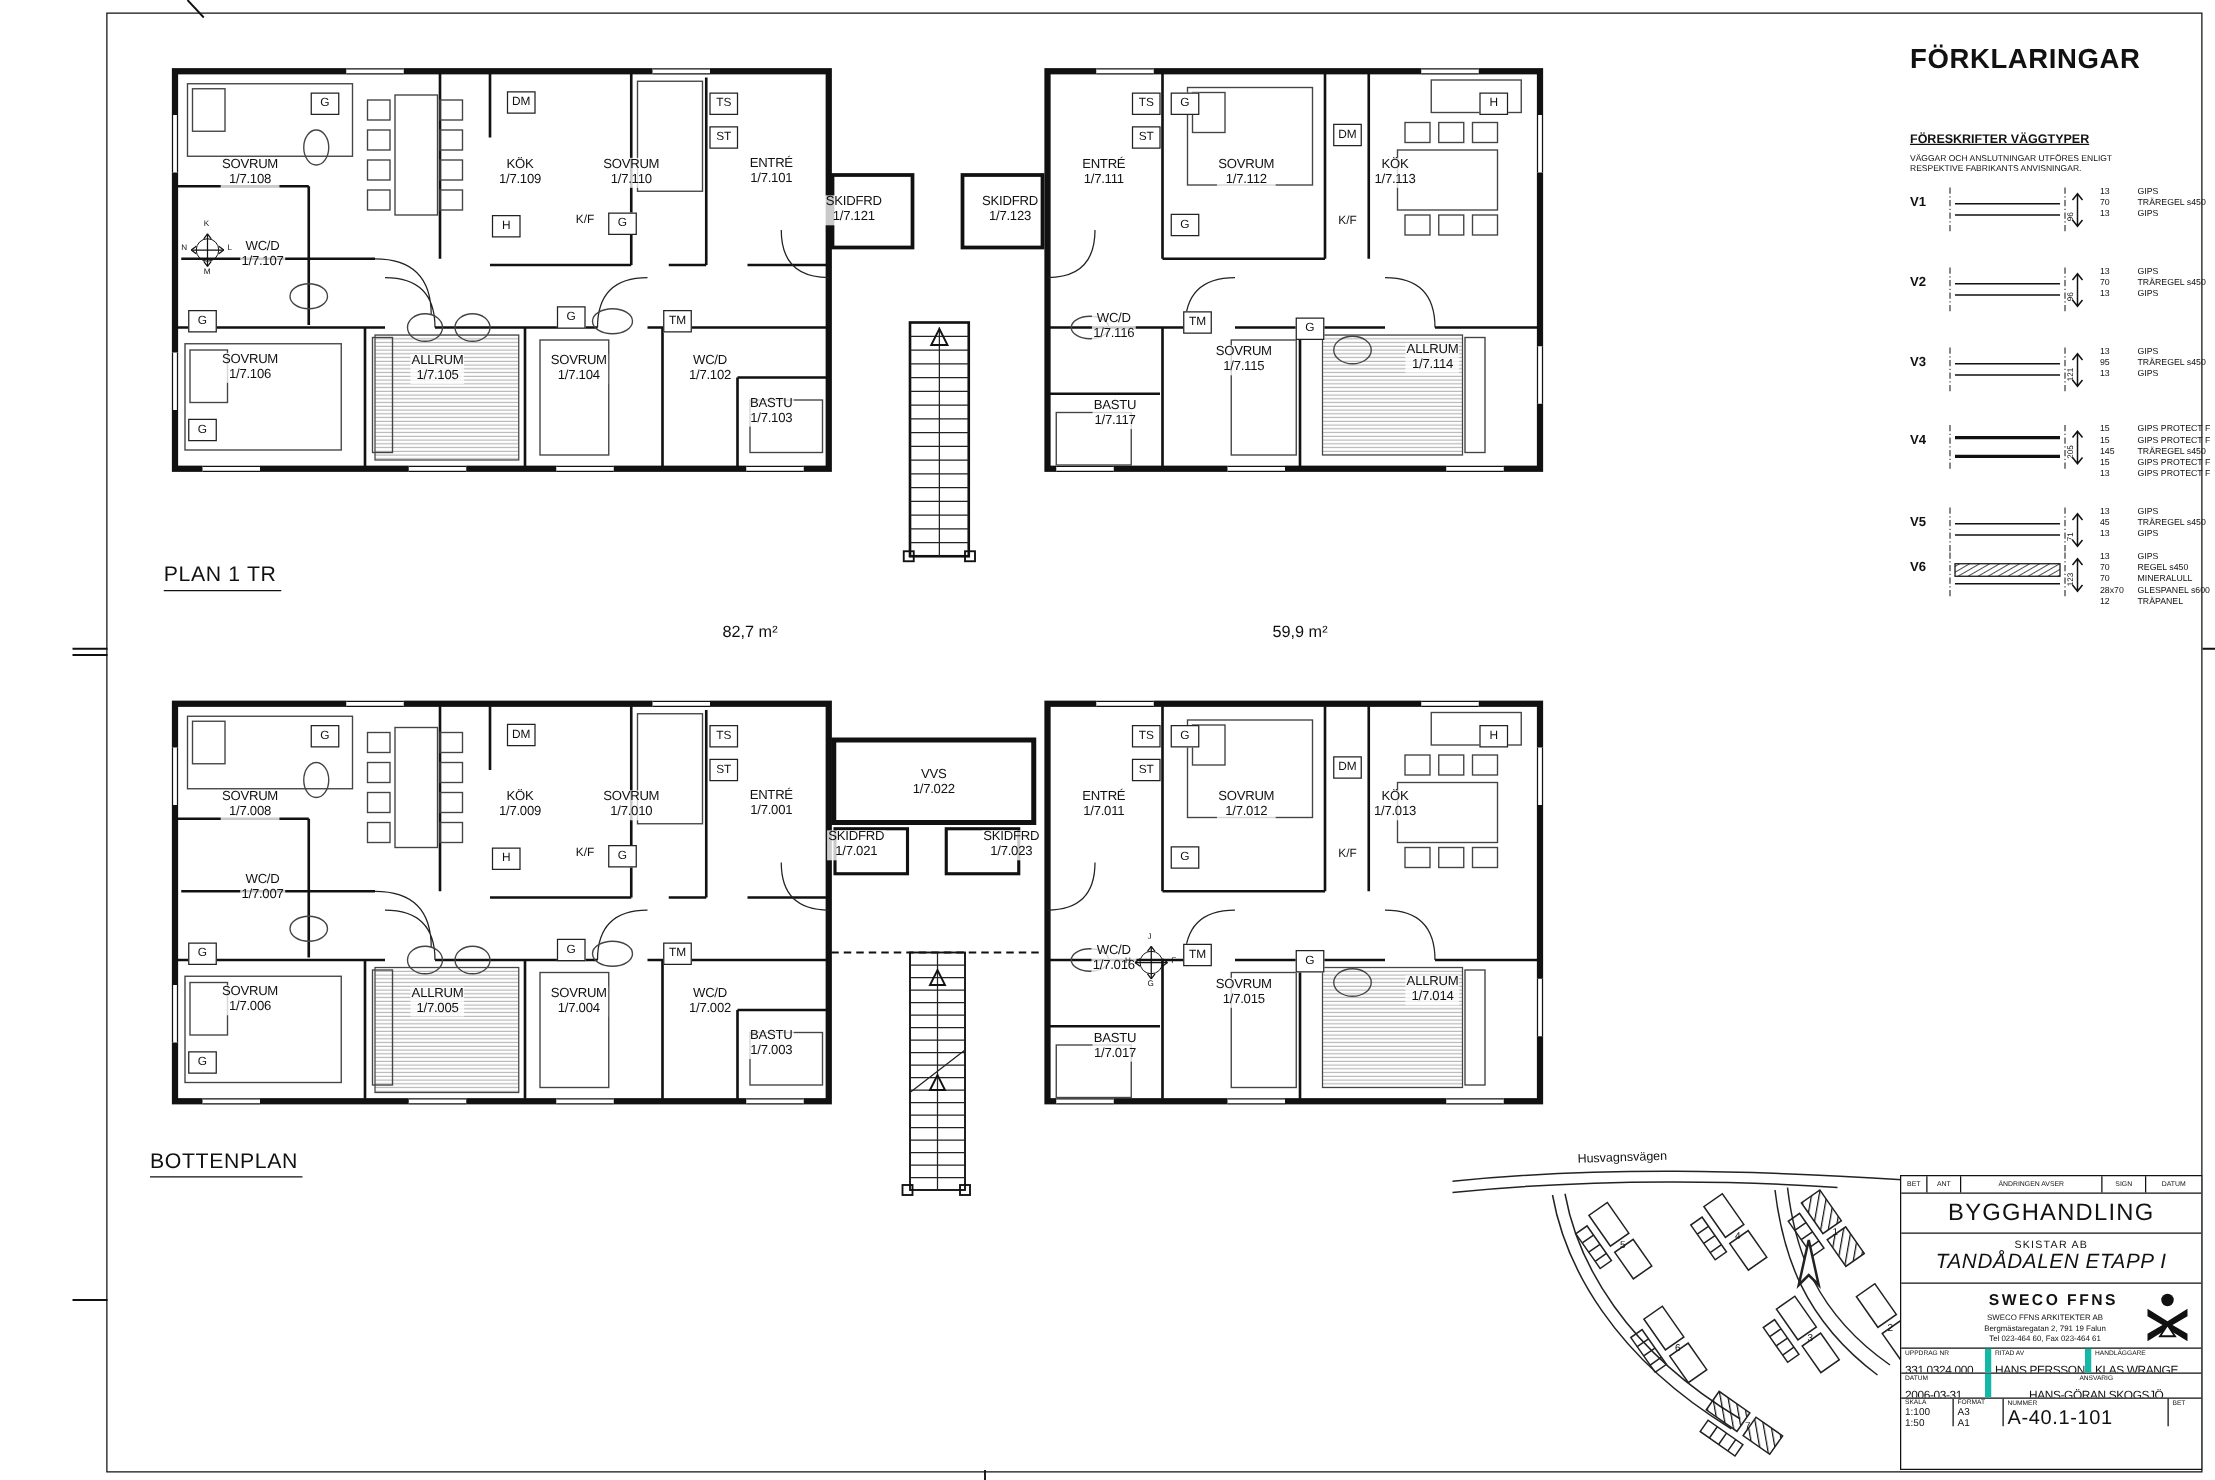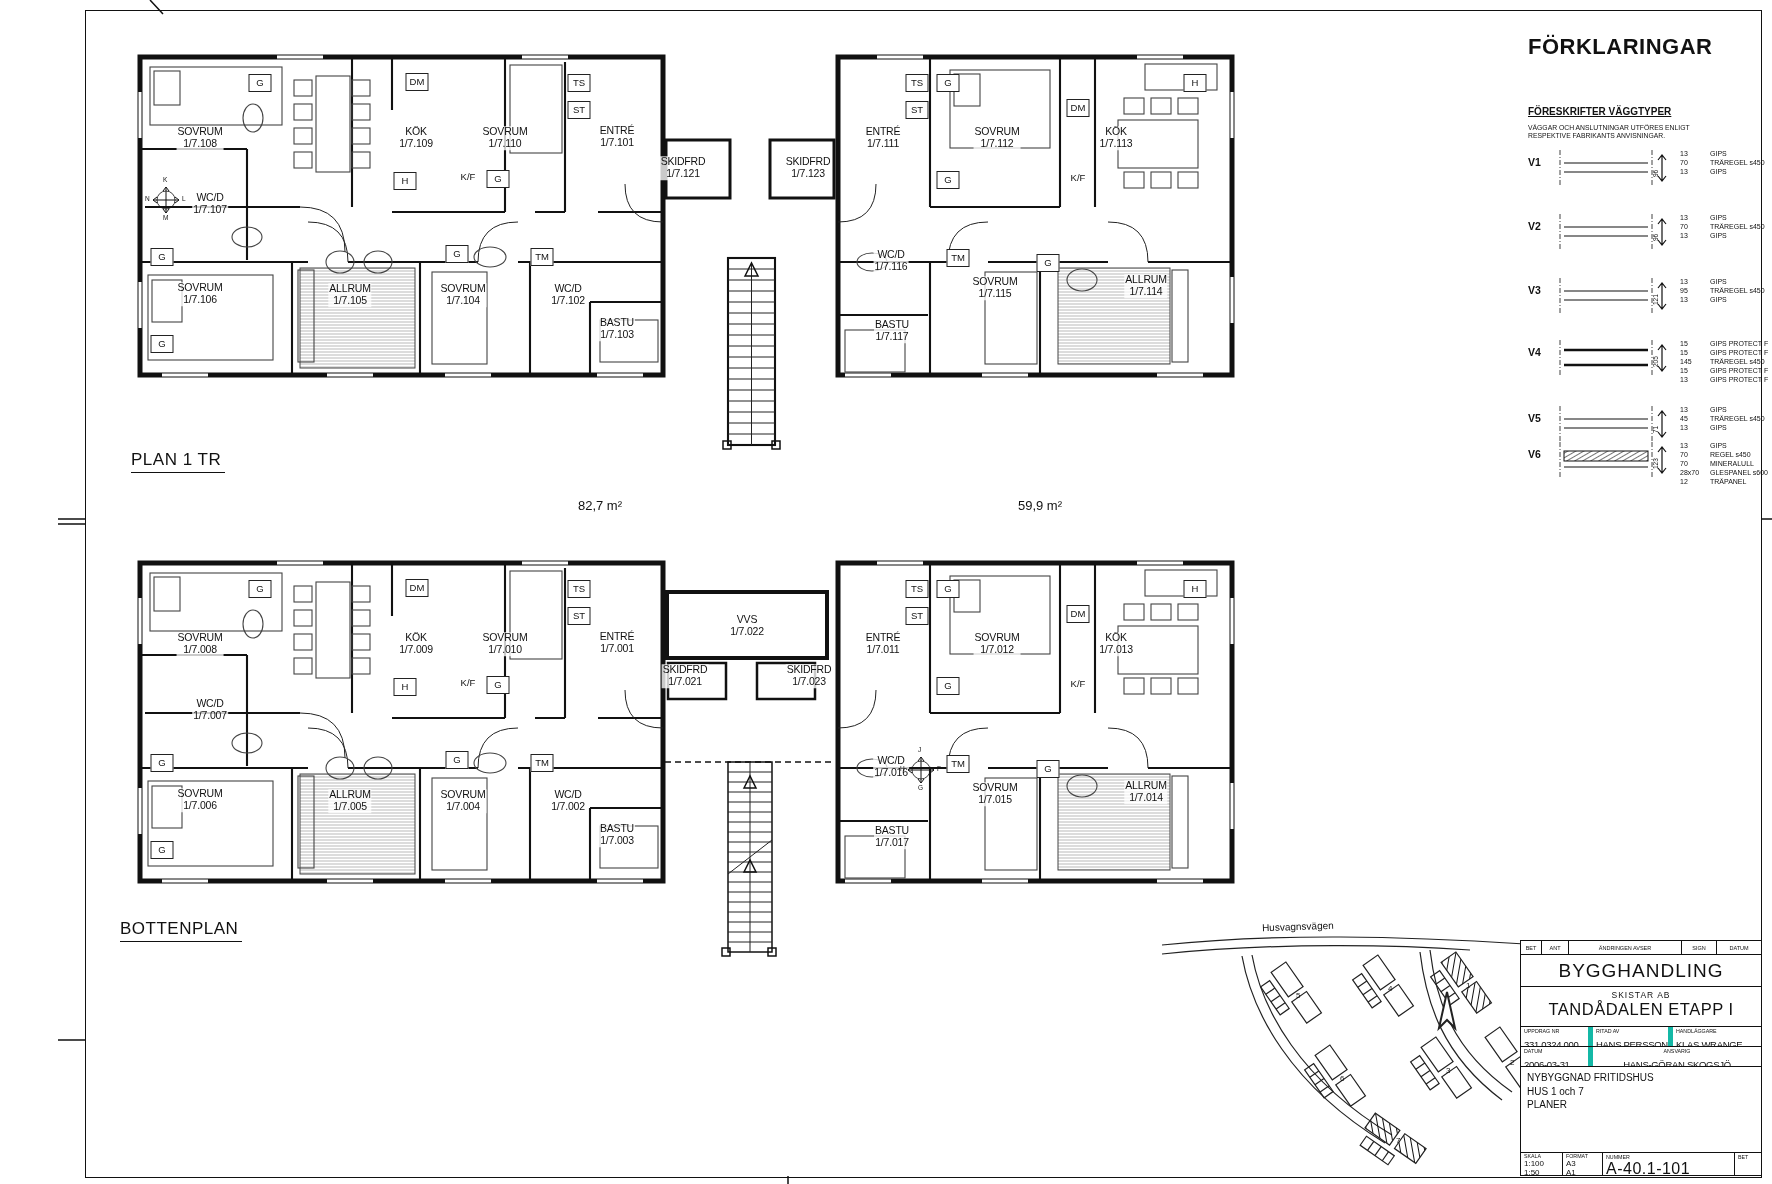--- a/index.html
+++ b/index.html
@@ -48,21 +48,21 @@
   .gl2{stroke:#111;stroke-width:2.6;fill:none;}
   
   #tblock{position:absolute;left:1520px;top:940px;width:242px;height:236px;border:1.6px solid #111;
       background:#fff;box-sizing:border-box;display:flex;flex-direction:column;}
   .tb-row{border-bottom:1px solid #111;box-sizing:border-box;position:relative;}
   .tb-head{display:flex;height:14px;font-size:5.5px;align-items:center;text-align:center;}
   .tb-head>div{border-right:1px solid #111;height:100%;line-height:14px;overflow:hidden;}
   .tb-doc{height:32px;font-size:19px;letter-spacing:1px;text-align:center;line-height:32px;}
   .tb-proj{height:40px;text-align:center;}
   .tb-client{font-size:8.5px;letter-spacing:1px;padding-top:3px;}
-  .tb-project{font-size:16.5px;letter-spacing:.5px;line-height:1.1;}
+  .tb-project{font-size:16.5px;letter-spacing:.5px;line-height:1.1;font-style:italic;}
   .tb-firm{height:52px;}
   .tb-firmname{position:absolute;left:70px;top:6px;font-size:12.5px;font-weight:bold;letter-spacing:2px;}
   .tb-firmsub{position:absolute;left:55px;top:24px;font-size:6.3px;line-height:1.35;text-align:center;width:120px;}
   .tb-logo{position:absolute;right:8px;top:6px;}
   .tb-fields{display:flex;height:20px;}
   .tb-fields>div{border-right:5px solid #14b8a6;box-sizing:border-box;padding:1px 3px;overflow:hidden;}
   .tb-lab{font-size:5.3px;display:block;}
   .tb-val{font-size:9.5px;white-space:nowrap;letter-spacing:-0.3px;}
   .tb-desc{flex:1;padding:4px 6px;font-size:10px;line-height:1.35;}
   .tb-bottom{display:flex;height:22px;border-bottom:none;}
@@ -528,39 +528,49 @@
         <div style="width: 26px;">ANT</div>
         <div style="flex: 1 1 0%;">ÄNDRINGEN AVSER</div>
         <div style="width: 34px;">SIGN</div>
         <div style="width: 44px; border-right: none;">DATUM</div>
       </div>
     <div class="tb-row tb-doc">BYGGHANDLING</div>
     <div class="tb-row tb-proj">
       <div class="tb-client">SKISTAR AB</div>
       <div class="tb-project">TANDÅDALEN ETAPP I</div>
     </div>
+    <div class="tb-row tb-firm">
+      <div class="tb-firmname">SWECO FFNS</div>
+      <div class="tb-firmsub">
+        <span>SWECO FFNS ARKITEKTER AB</span><br>
+        <span>Bergmästaregatan 2, 791 19 Falun</span><br>
+        <span>Tel 023-464 60, Fax 023-464 61</span>
+      </div>
+      <div class="tb-logo">
+        <svg width="38" height="40" viewBox="0 0 38 40">
+          <circle cx="19" cy="7" r="5" fill="#111"></circle>
+          <path d="M3 14 L19 24 L35 14 L35 20 L23 27 L35 34 L35 40 L19 30 L3 40 L3 34 L15 27 L3 20 Z" fill="#111"></path>
+          <path d="M13 36 H25 L19 27 Z" fill="#fff" stroke="#111" stroke-width="1.5"></path>
+        </svg>
+      </div>
+    </div>
     <div class="tb-row tb-fields">
       <div style="width:72px;"><span class="tb-lab">UPPDRAG NR</span>
         <span class="tb-val">331 0324.000</span></div>
       <div style="width:80px;"><span class="tb-lab">RITAD AV</span>
         <span class="tb-val">HANS PERSSON</span></div>
       <div style="flex:1;border-right:none;"><span class="tb-lab">HANDLÄGGARE</span>
         <span class="tb-val">KLAS WRANGE</span></div>
     </div>
     <div class="tb-row tb-fields">
       <div style="width:72px;"><span class="tb-lab">DATUM</span>
         <span class="tb-val">2006-03-31</span></div>
       <div style="flex:1;border-right:none;text-align:center;"><span class="tb-lab">ANSVARIG</span>
         <span class="tb-val">HANS-GÖRAN SKOGSJÖ</span></div>
     </div>
-    <div class="tb-row tb-desc" id="tb-desc">
-        <div>NYBYGGNAD FRITIDSHUS</div>
-        <div>HUS 1 och 7</div>
-        <div>PLANER</div>
-      </div>
     <div class="tb-row tb-bottom">
       <div style="width:42px;" class="tb-scale"><span class="tb-lab">SKALA</span>
         <span id="tb-skala">1:100<br>1:50</span></div>
       <div style="width:40px;" class="tb-scale"><span class="tb-lab">FORMAT</span>
         <span id="tb-format">A3<br>A1</span></div>
       <div style="flex:1;"><span class="tb-lab">NUMMER</span>
         <span class="tb-num">A-40.1-101</span></div>
       <div style="width:26px;border-right:none;">
           <span class="tb-lab">BET</span>
         </div>

